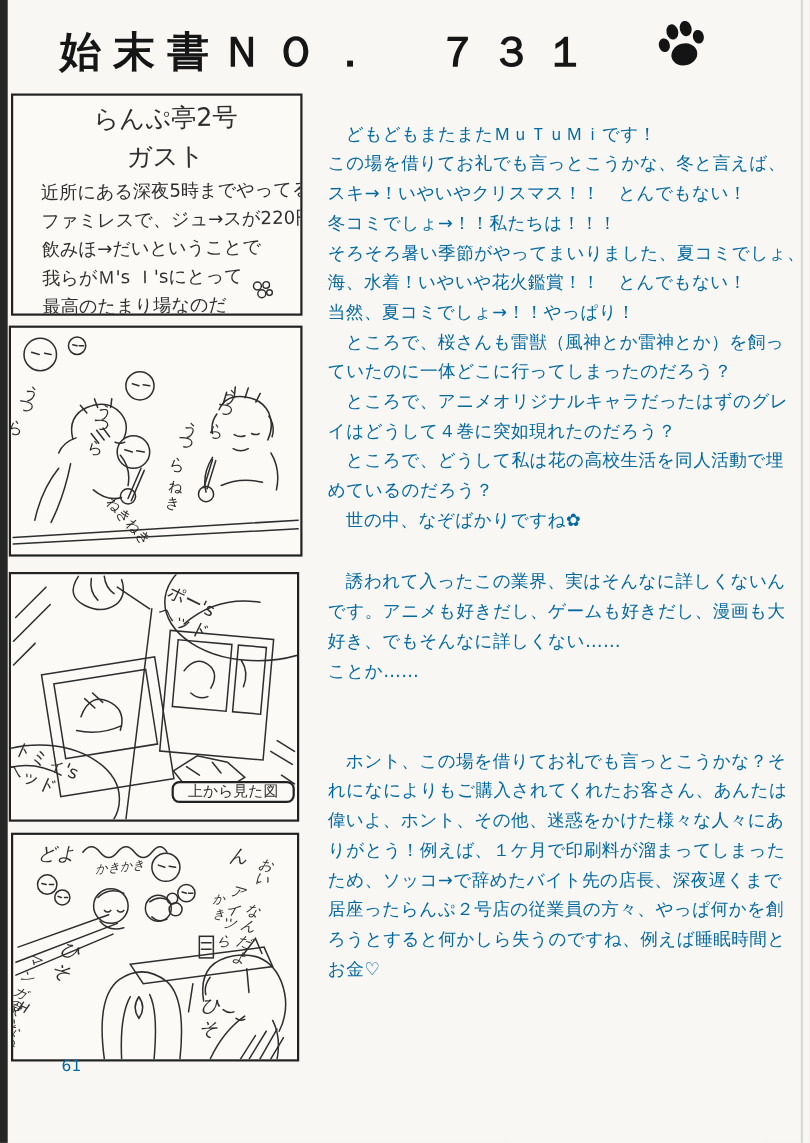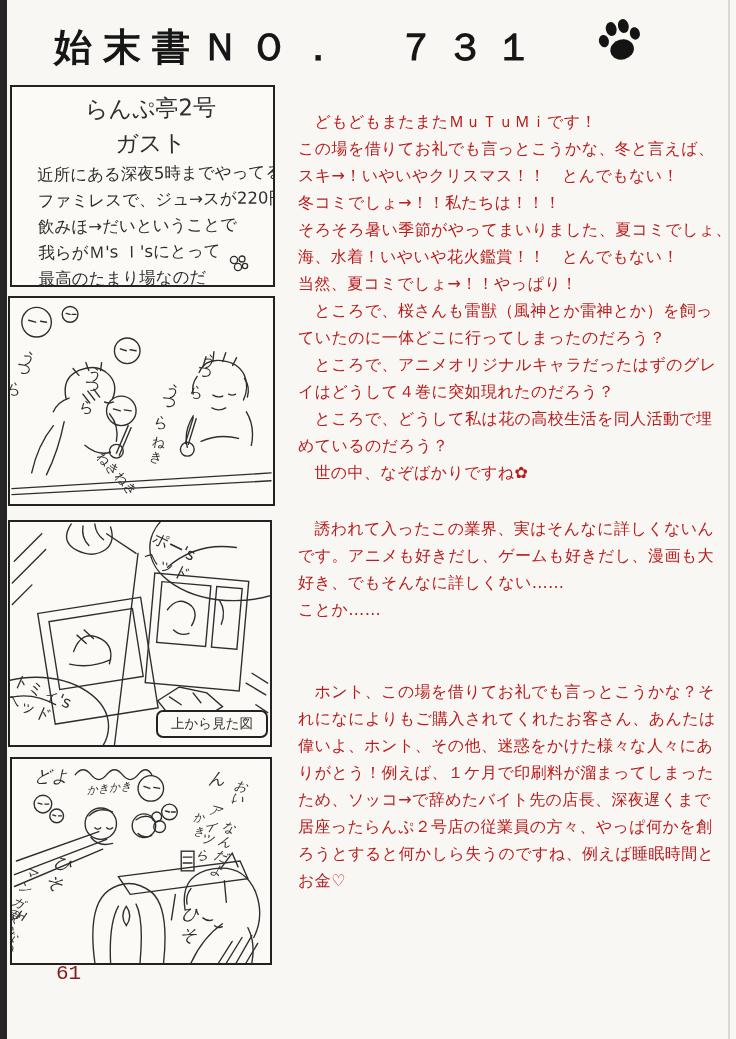--- a/index.html
+++ b/index.html
@@ -24,30 +24,30 @@
   .art { position:absolute; left:0; top:0; width:100%; height:100%; }
 
   .memo-h { text-align:center; font-size:23px; line-height:27px; margin-top:8px; transform:rotate(-1deg); }
   .memo-body { margin:4px 6px 0 10px; transform:rotate(-0.8deg); }
   .memo-line { font-size:16.5px; line-height:26px; white-space:pre; }
   .memo-doodle { position:absolute; left:216px; top:168px; }
 
   .sfx { position:absolute; white-space:pre; transform-origin:top left; color:#2e2e2e; }
   .vert { writing-mode:vertical-rl; text-orientation:upright; }
 
-  .caption-box { position:absolute; left:146px; top:188px; width:112px; height:28px;
+  .caption-box { position:absolute; left:146px; top:188px; width:112px; height:20px;
                  border:2px solid #222; border-radius:7px; font-size:13.5px;
                  display:flex; align-items:center; justify-content:center; background:#fbfaf6; }
   .label { line-height:1.25; white-space:pre-line; font-size:16px; }
 
   .tblock { position:absolute; left:298px; width:432px; }
   .tb-a { top:108px; } .tb-b { top:515px; } .tb-c { top:678px; }
-  .text-line { font-size:16px; line-height:27px; white-space:pre; letter-spacing:0.4px; color:#b91c1c; }
-
-  .page-number { position:absolute; left:56px; top:962px; font-size:21px; color:#7f1d1d;font-family:Liberation Mono, monospace; }
+  .text-line { font-size:16px; line-height:27px; white-space:pre; letter-spacing:0.4px; color:#0369a1; }
+
+  .page-number { position:absolute; left:56px; top:962px; font-size:14px; color:#0369a1; }
 </style>
 </head>
 <body>
 
 <div class="page">
   <div class="scan-strip"></div>
   <div class="scan-line-right"></div>
 
   <h1 class="title">始末書ＮＯ．　７３１</h1>
 

